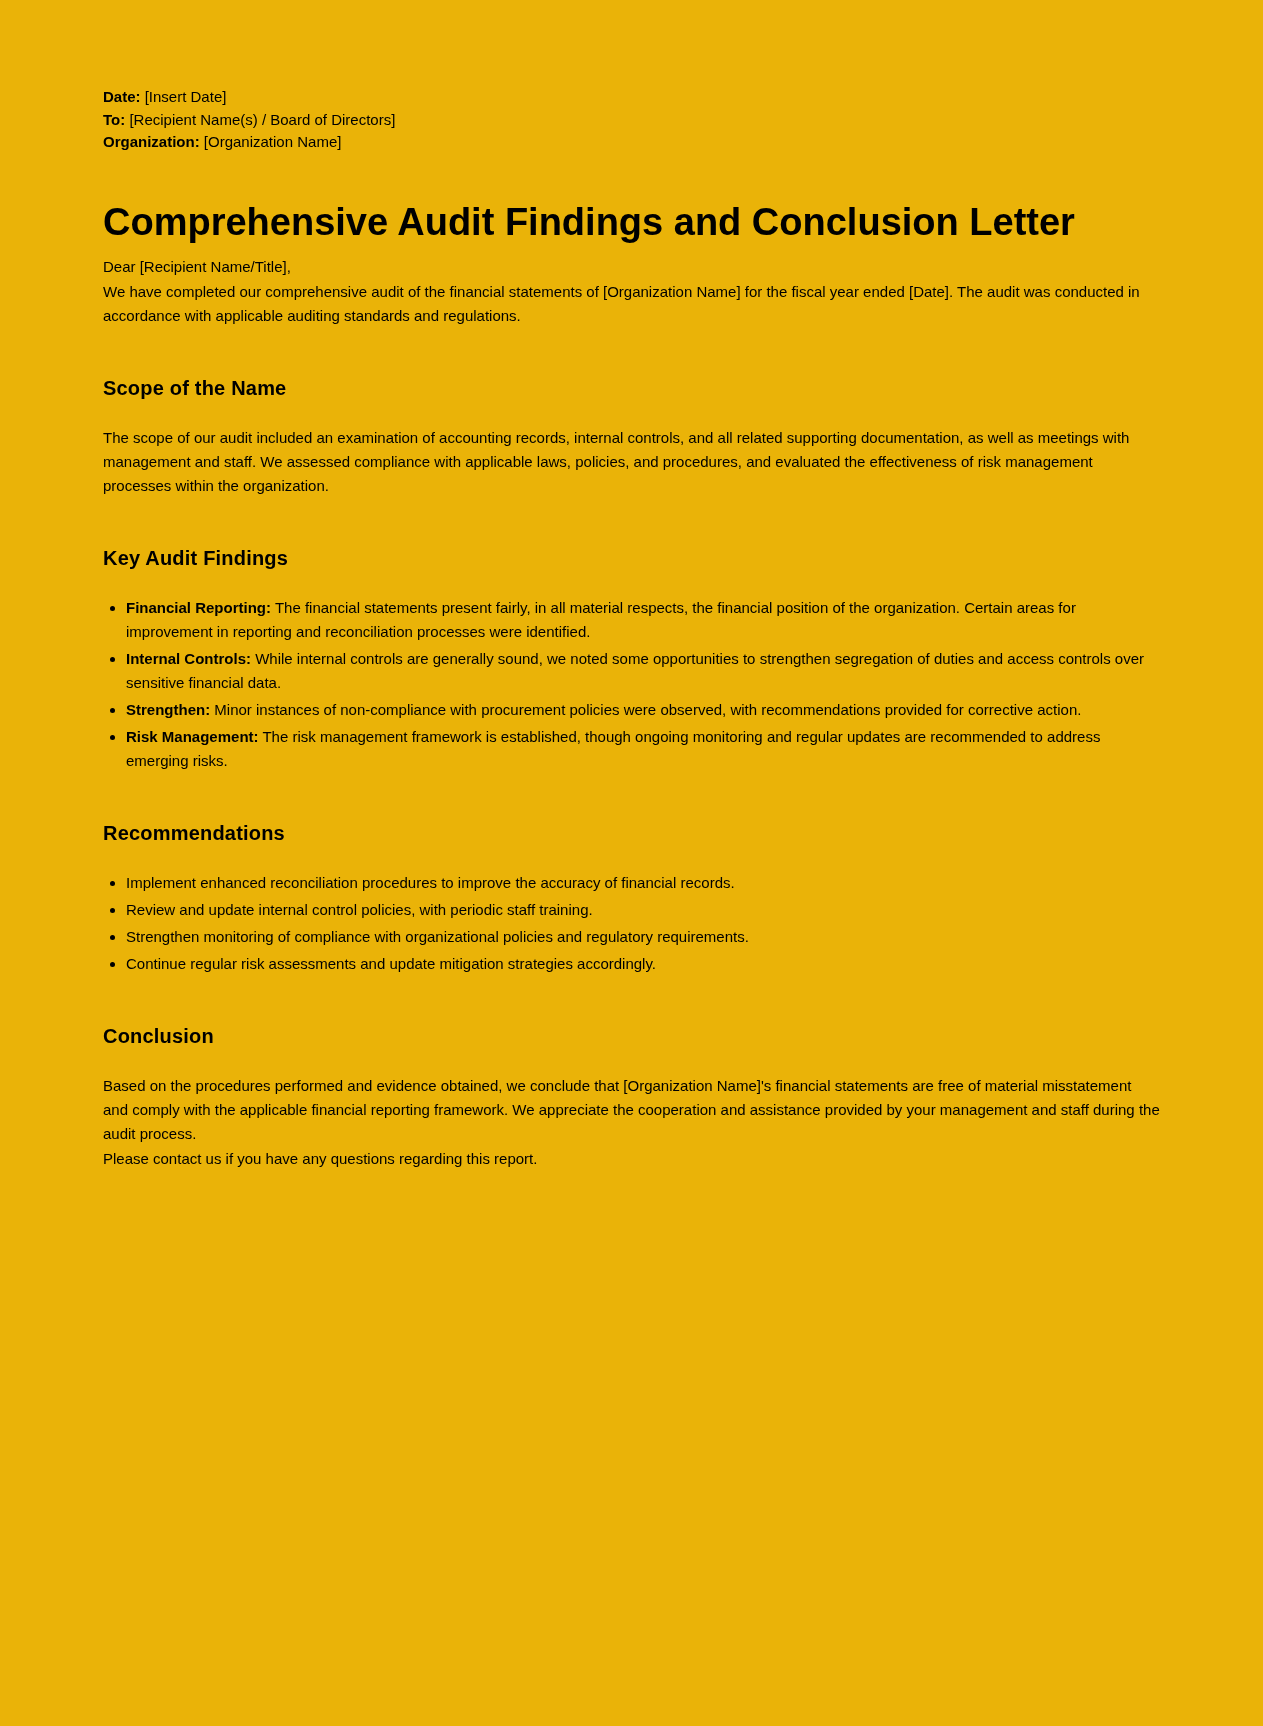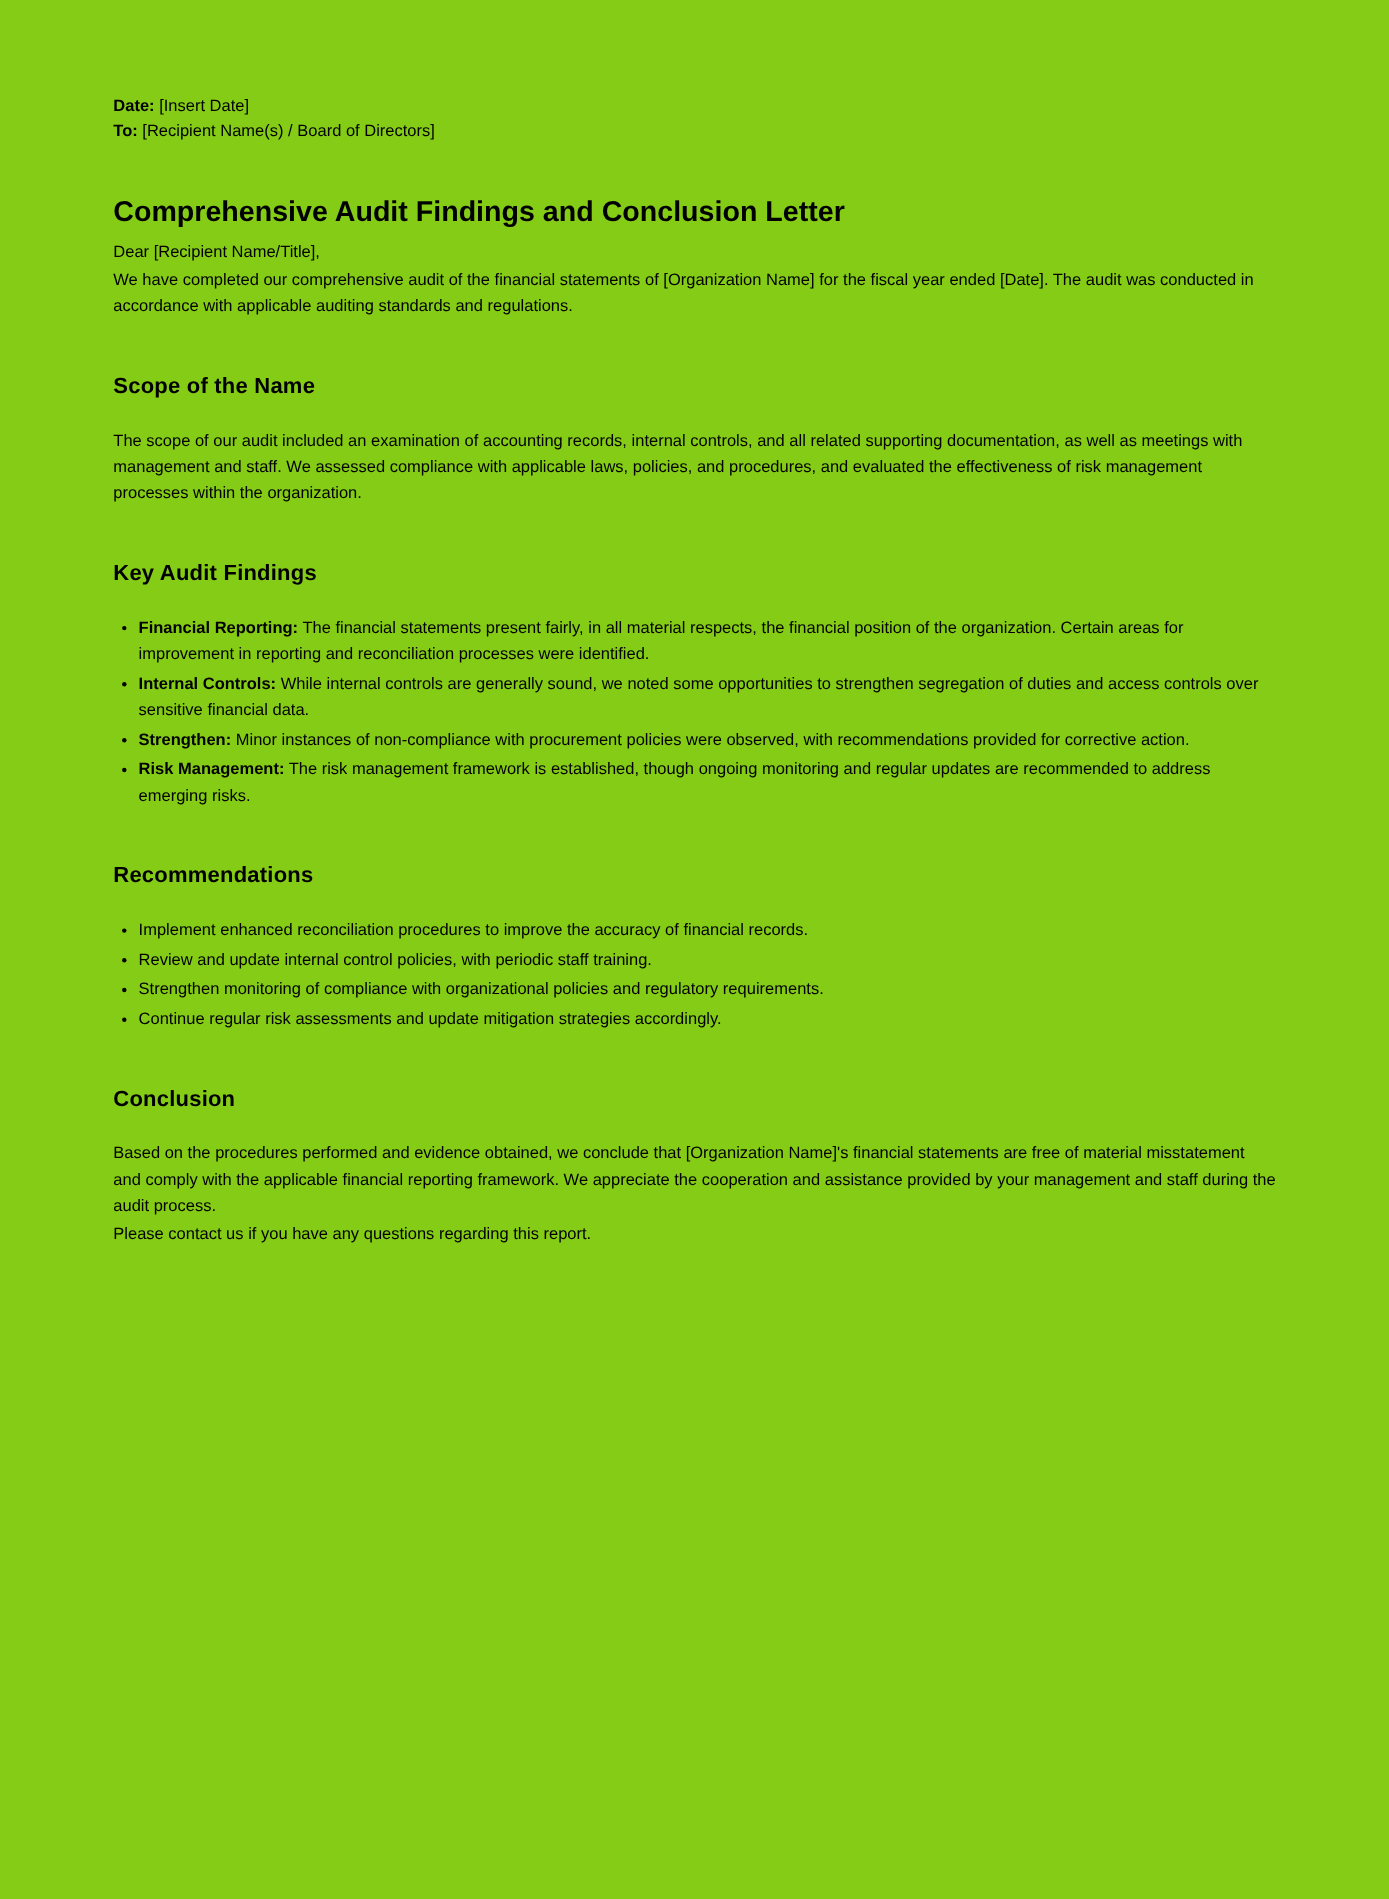--- a/index.html
+++ b/index.html
@@ -4,34 +4,34 @@
 <style>
   html, body {
     margin: 0;
     padding: 0;
     background: #ffffff;
   }
   .page {
     width: 1263px;
     min-height: 1726px;
     box-sizing: border-box;
-    background: #84cc16;
+    background: #eab308;
     color: #000000;
     padding: 86px 103px 80px 103px;
     font-family: "Liberation Sans", sans-serif;
     font-size: 15px;
     line-height: 1.6;
   }
   .header-block p {
     margin: 0;
     line-height: 1.5;
   }
   .field-label { font-weight: bold; }
   h1.doc-title {
-    font-size: 26px;
+    font-size: 38px;
     line-height: 1.2;
     font-weight: bold;
     margin: 46px 0 10px 0;
     letter-spacing: 0;
   }
   p { margin: 1px 0; }
   h2.section-heading {
     font-size: 20px;
     font-weight: bold;
     margin: 44px 0 22px 0;
@@ -47,20 +47,21 @@
   .signoff { margin-top: 50px; }
 </style>
 </head>
 <body>
 
 <div class="page">
 
   <div class="header-block">
     <p><span class="field-label">Date:</span><span> [Insert Date]</span></p>
     <p><span class="field-label">To:</span><span> [Recipient Name(s) / Board of Directors]</span></p>
+    <p><span class="field-label">Organization:</span><span> [Organization Name]</span></p>
   </div>
 
   <h1 class="doc-title">Comprehensive Audit Findings and Conclusion Letter</h1>
 
   <p>Dear [Recipient Name/Title],</p>
 
   <p>We have completed our comprehensive audit of the financial statements of [Organization Name] for the fiscal year ended [Date]. The audit was conducted in accordance with applicable auditing standards and regulations.</p>
 
   <section>
     <h2 class="section-heading">Scope of the Name</h2>

